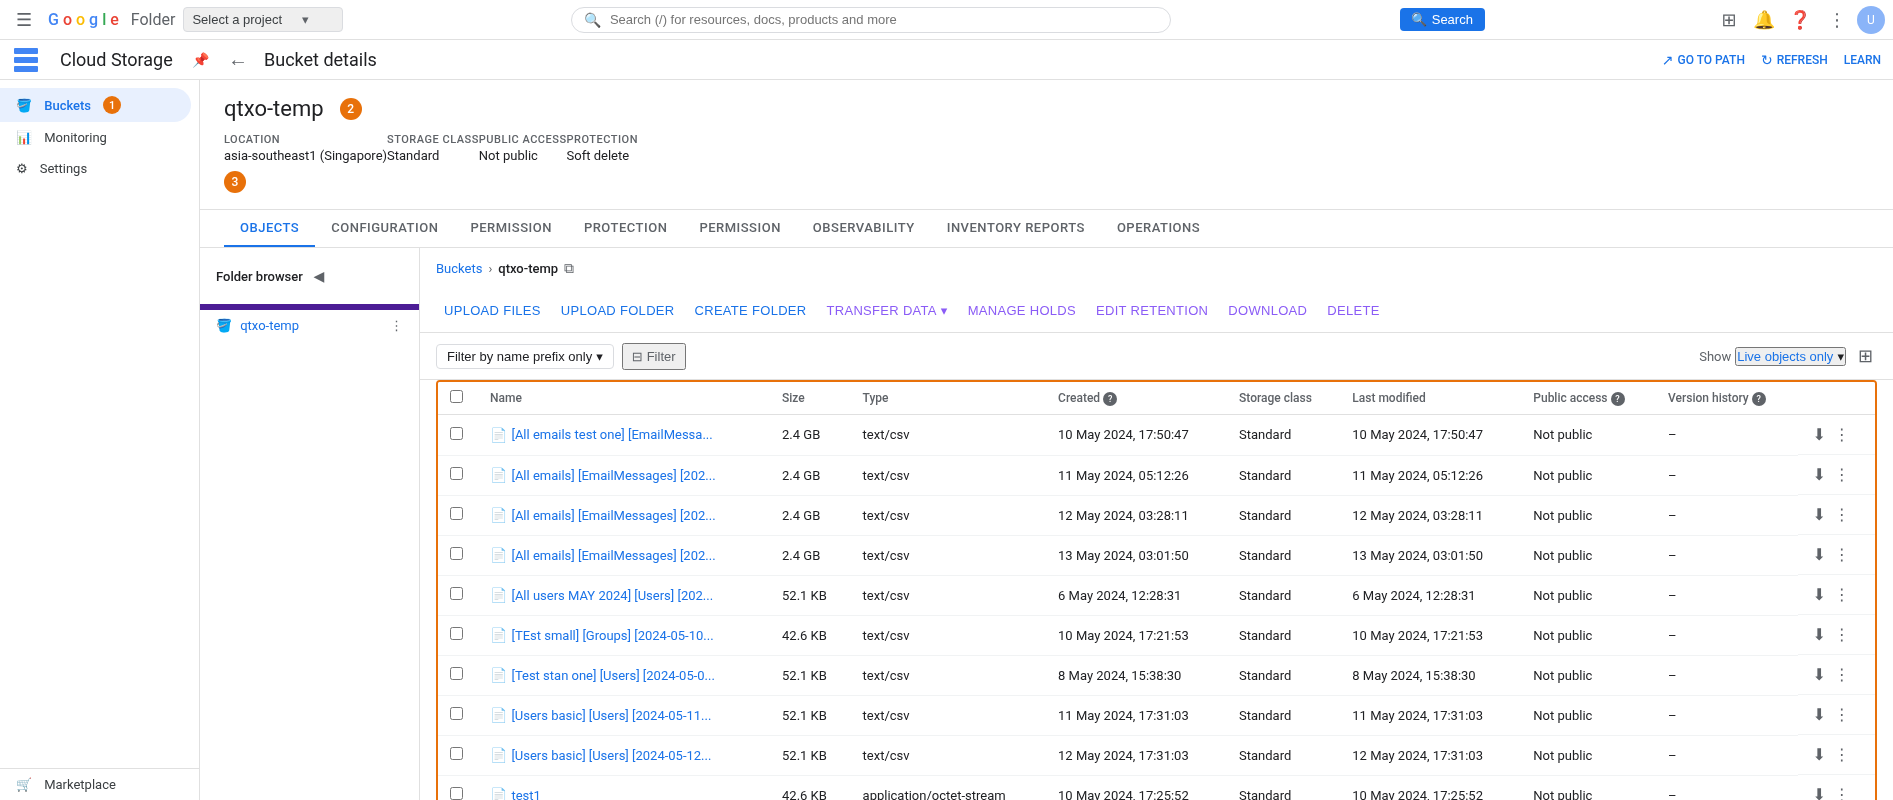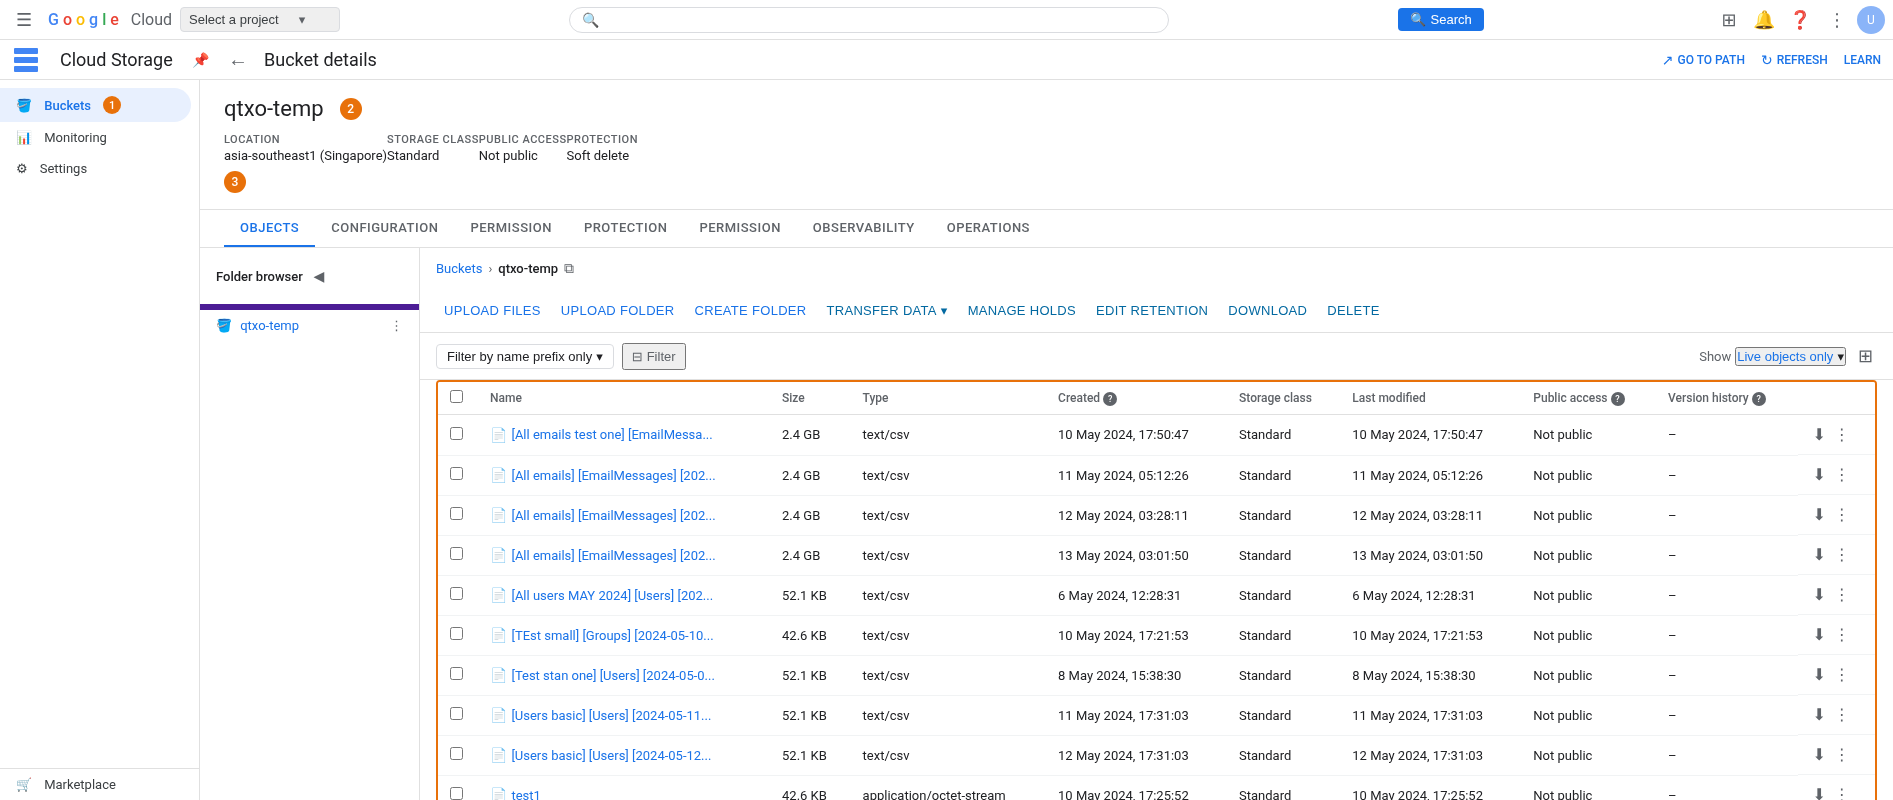--- a/index.html
+++ b/index.html
@@ -59,21 +59,21 @@
 
     
     .breadcrumb { display: flex; align-items: center; gap: 6px; padding: 12px 16px; font-size: 13px; color: #5f6368; }
     .breadcrumb-link { color: #1a73e8; cursor: pointer; text-decoration: none; }
     .breadcrumb-current { color: #202124; font-weight: 500; }
     .copy-icon { color: #5f6368; cursor: pointer; font-size: 14px; }
 
     
     .action-toolbar { display: flex; align-items: flex-end; gap: 0; padding: 8px 16px; border-bottom: 1px solid #e0e0e0; flex-wrap: wrap; gap: 4px; }
     .action-btn { color: #1a73e8; background: none; border: none; font-size: 13px; font-weight: 500; cursor: pointer; padding: 6px 8px; display: flex; align-items: center; gap: 4px; letter-spacing: 0.3px; }
-    .action-btn-gray { color: #0369a1; }
+    .action-btn-gray { color: #8b5cf6; }
 
     
     .filter-bar { display: flex; align-items: center; gap: 8px; padding: 8px 16px; border-bottom: 1px solid #e0e0e0; }
     .filter-prefix-btn { display: flex; align-items: center; gap: 4px; border: 1px solid #dadce0; border-radius: 4px; padding: 4px 10px; font-size: 13px; color: #202124; cursor: pointer; background: #fff; }
     .filter-btn { display: flex; align-items: center; gap: 4px; color: #5f6368; font-size: 13px; cursor: pointer; padding: 4px 8px; }
     .filter-input { border: none; outline: none; font-size: 13px; color: #5f6368; flex: 1; }
     .show-live-btn { margin-left: auto; display: flex; align-items: center; gap: 4px; font-size: 13px; color: #202124; cursor: pointer; }
     .show-live-label { color: #1a73e8; font-weight: 500; }
     .density-btn { color: #5f6368; background: none; border: none; cursor: pointer; font-size: 18px; padding: 4px; }
 
@@ -92,28 +92,29 @@
     .info-icon { display: inline-flex; align-items: center; justify-content: center; width: 14px; height: 14px; border-radius: 50%; background: #5f6368; color: #fff; font-size: 9px; cursor: pointer; }
 
     .step3-badge { width: 22px; height: 22px; background: #e8710a; color: #fff; border-radius: 50%; display: inline-flex; align-items: center; justify-content: center; font-size: 12px; font-weight: 500; }
   </style>
 </head>
 <body>
 
 <div class="topbar">
   <button class="icon-btn">☰</button>
   <div class="topbar-logo">
-    <span style="color:#4285f4; font-weight:500;">G</span><span style="color:#ea4335;">o</span><span style="color:#fbbc04;">o</span><span style="color:#4285f4;">g</span><span style="color:#34a853;">l</span><span style="color:#ea4335;">e</span>&nbsp;<span style="color:#5f6368; font-weight:400; font-size:16px;">Cloud</span>
+    <span style="color:#4285f4; font-weight:500;">G</span><span style="color:#ea4335;">o</span><span style="color:#fbbc04;">o</span><span style="color:#4285f4;">g</span><span style="color:#34a853;">l</span><span style="color:#ea4335;">e</span>&nbsp;<span style="color:#5f6368; font-weight:400; font-size:16px;">Folder</span>
   </div>
   <button class="project-selector">
     <span>Select a project</span>
     <span style="color:#5f6368;">▾</span>
   </button>
   <div class="search-bar">
     <span style="color:#5f6368; font-size:14px;">🔍</span>
+    <input type="text" style="width: 400px;" placeholder="Search (/) for resources, docs, products and more">
   </div>
   <button class="search-btn">
     <span>🔍</span>
     <span>Search</span>
   </button>
   <div class="topbar-icons">
     <button class="icon-btn">⊞</button>
     <button class="icon-btn">🔔</button>
     <button class="icon-btn">❓</button>
     <button class="icon-btn">⋮</button>
@@ -205,20 +206,21 @@
       </div>
     </div>
 
     <div class="tabs">
       <div class="tab active">OBJECTS</div>
       <div class="tab">CONFIGURATION</div>
       <div class="tab">PERMISSION</div>
       <div class="tab">PROTECTION</div>
       <div class="tab">PERMISSION</div>
       <div class="tab">OBSERVABILITY</div>
+      <div class="tab">INVENTORY REPORTS</div>
       <div class="tab">OPERATIONS</div>
     </div>
 
     <div class="objects-layout">
 
       <div class="folder-panel">
         <div class="folder-panel-header">
           <span>Folder browser</span>
           <button class="icon-btn" style="font-size:14px; color:#5f6368;">◀</button>
         </div>

